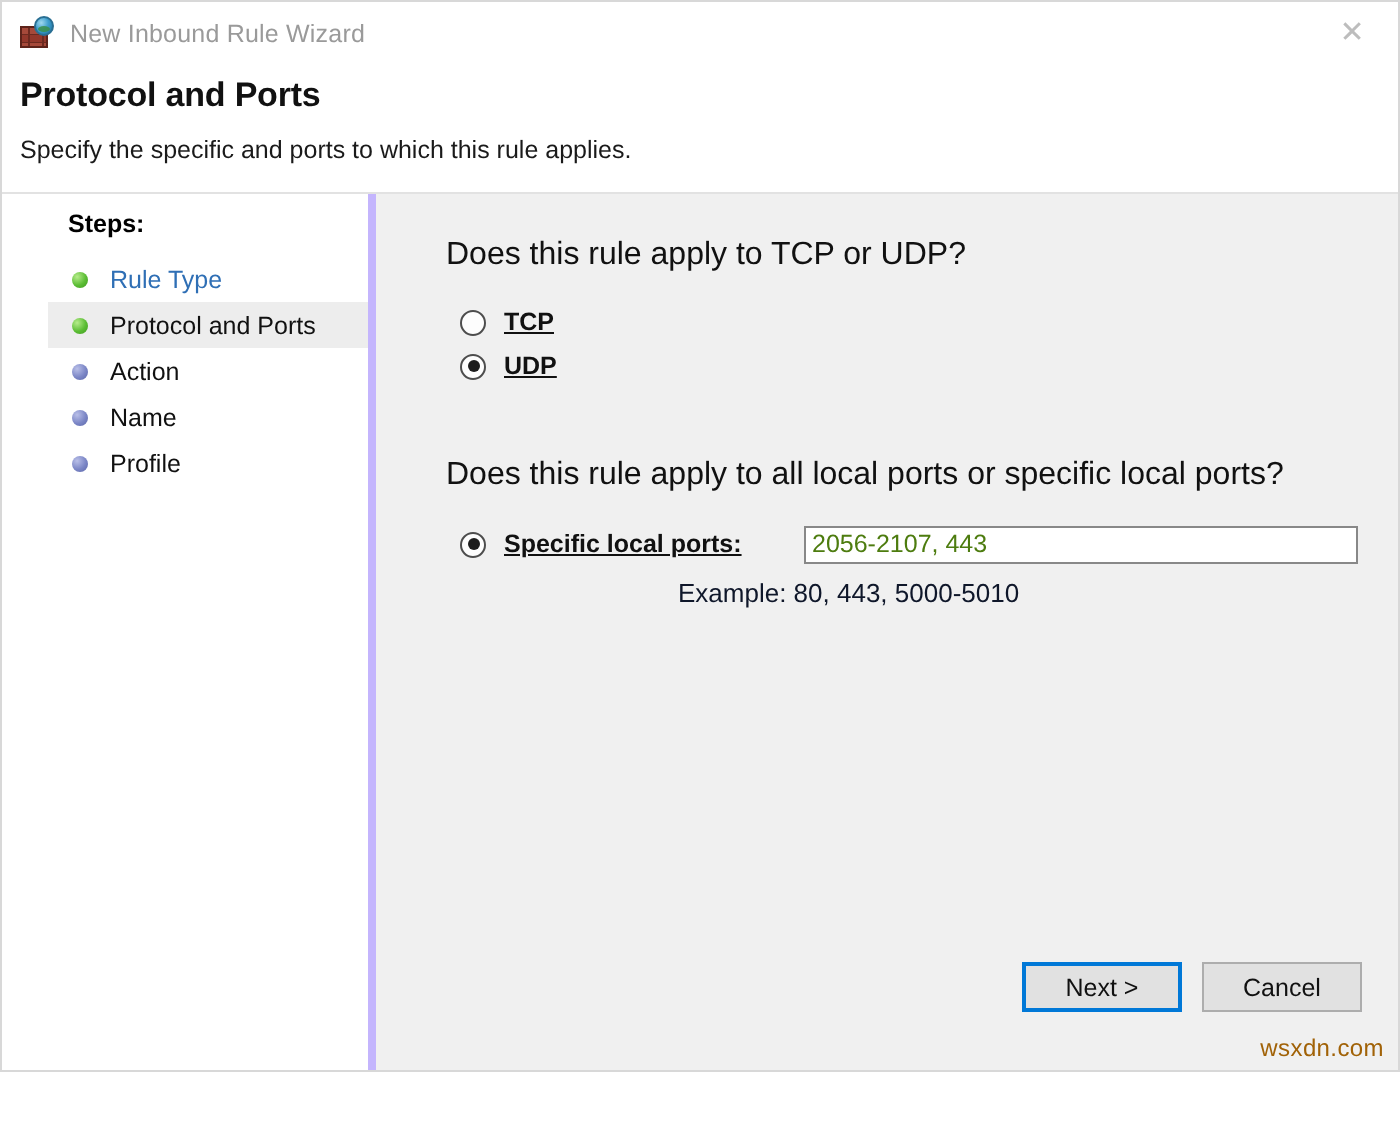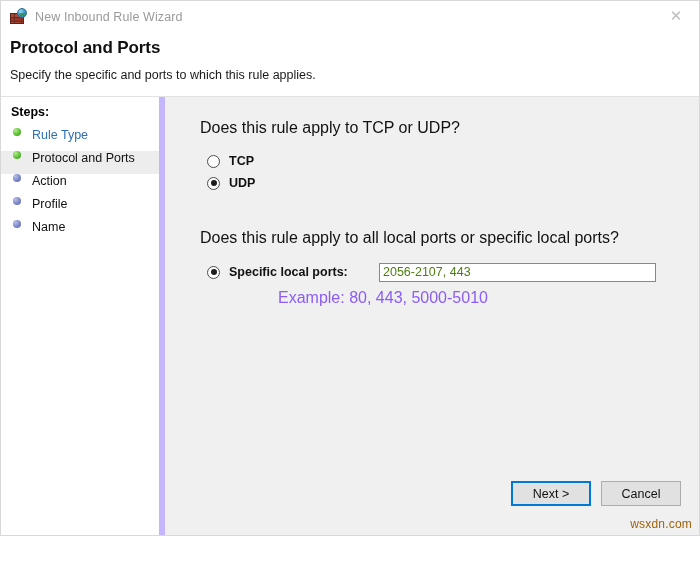--- a/index.html
+++ b/index.html
@@ -128,33 +128,34 @@
     display: flex;
     min-height: 0;
     background: #ffffff;
   }
 
   
   .sidebar {
     width: 164px;
     min-width: 164px;
     background: #ffffff;
-    border-right: 6px solid #c4b5fd;
+    border-right: 4px solid #c4b5fd;
     padding-top: 8px;
     box-sizing: border-box;
+    margin-left: 23px;
   }
   .steps-label {
     font-size: 12.5px;
     font-weight: bold;
     color: #000;
     padding: 0 0 9px 10px;
   }
   .step {
     display: flex;
-    align-items: flex-start;
+    align-items: center;
     height: 23px;
     padding-left: 12px;
     box-sizing: border-box;
   }
   .step.current {
     background: #ededed;
   }
   .step-dot {
     width: 8px;
     height: 8px;
@@ -221,20 +222,21 @@
     width: 6px;
     height: 6px;
     border-radius: 50%;
     background: #1d1d1d;
   }
   .radio-label {
     font-size: 12.5px;
     font-weight: bold;
     color: #111;
     white-space: nowrap;
+    text-decoration: underline;
   }
   .group-gap {
     height: 35px;
   }
   .ports-row {
     display: flex;
     align-items: center;
     height: 24px;
     margin-left: 7px;
   }
@@ -247,24 +249,24 @@
     border: 1px solid #888888;
     background: #ffffff;
     font-family: "Liberation Sans", sans-serif;
     font-size: 12.5px;
     color: #4d7c0f;
     padding: 0 3px;
     box-sizing: border-box;
     outline: none;
   }
   .example {
-    margin-left: 78px;
+    margin-left: 116px;
     margin-top: 5px;
-    font-size: 16px;
-    color: #8b5cf6;
+    font-size: 13px;
+    color: #0f172a;
   }
 
   
   .footer {
     height: 76px;
     min-height: 76px;
     display: flex;
     align-items: flex-start;
     justify-content: flex-end;
     padding-right: 18px;
@@ -335,26 +337,26 @@
         <span class="step-label">Protocol and Ports</span>
       </div>
 
       <div class="step">
         <span class="step-dot todo"></span>
         <span class="step-label">Action</span>
       </div>
 
       <div class="step">
         <span class="step-dot todo"></span>
-        <span class="step-label">Profile</span>
+        <span class="step-label">Name</span>
       </div>
 
       <div class="step">
         <span class="step-dot todo"></span>
-        <span class="step-label">Name</span>
+        <span class="step-label">Profile</span>
       </div>
     </div>
 
     <div class="main">
       <div class="main-content">
 
         <div class="question">Does this rule apply to TCP or UDP?</div>
 
         <div class="radio-row">
           <span class="radio"></span>

